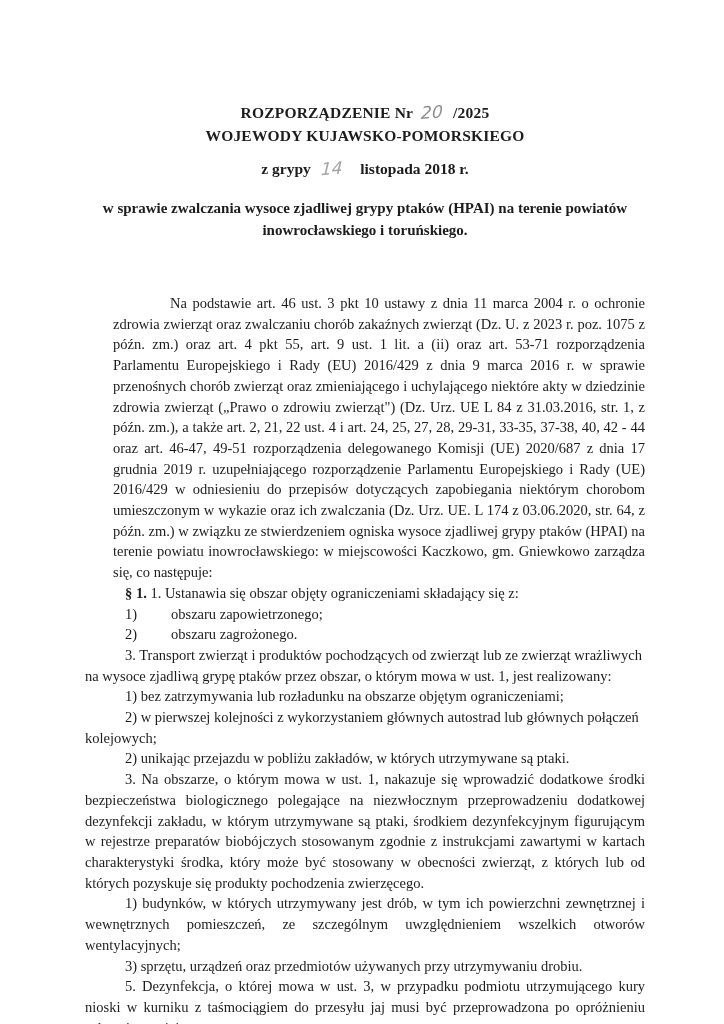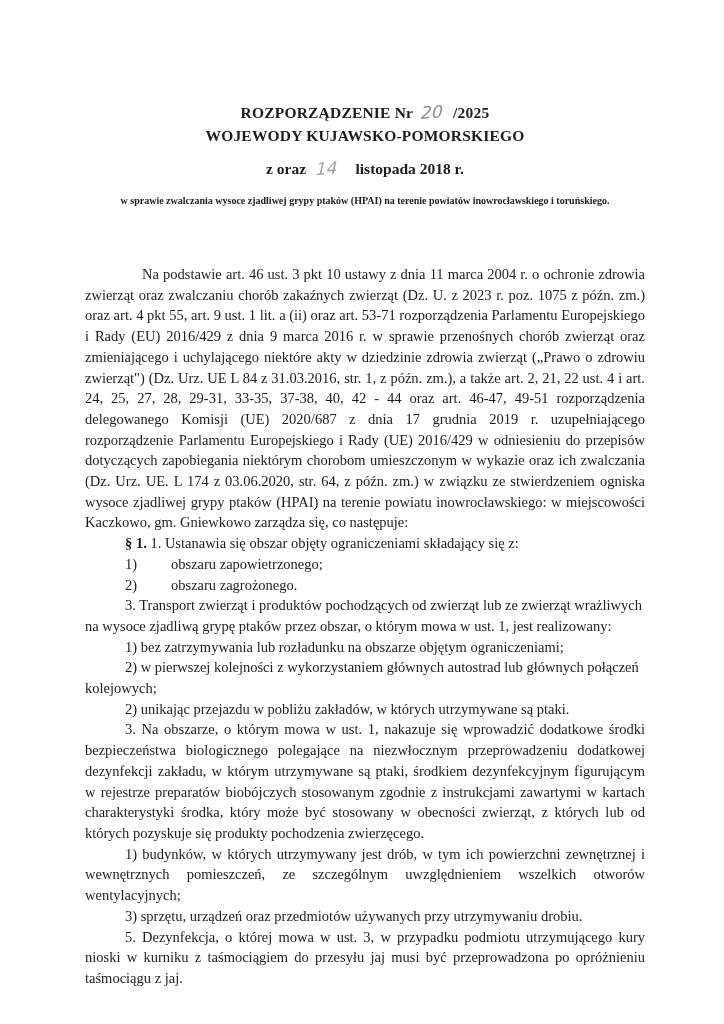--- a/index.html
+++ b/index.html
@@ -27,22 +27,22 @@
     font-size: 15.5px;
     line-height: 23px;
     letter-spacing: 0.2px;
   }
   .date-line {
     margin-top: 10px;
     font-size: 15.5px;
     line-height: 22px;
   }
   .subject-line {
-    margin-top: 10px;
-    font-size: 10px;
+    margin-top: 17px;
+    font-size: 15px;
     line-height: 22px;
     padding: 0 10px;
   }
   .handwritten {
     font-family: "DejaVu Sans", sans-serif;
     font-style: italic;
     font-weight: 400;
     color: #8f8f8f;
     display: inline-block;
     transform: rotate(-5deg) skewX(-8deg);
@@ -53,42 +53,42 @@
     color: #a3a3a3;
     padding: 0 14px 0 6px;
   }
   .doc-body {
     margin-top: 52px;
     font-size: 14.5px;
     line-height: 20.7px;
   }
   .para { margin: 0; }
   .para.justify { text-align: justify; }
-  .para.preamble { text-indent: 57px; }
+  .para.preamble { text-indent: 57px; margin-left: 28px; }
   .para.indented { text-indent: 40px; }
   .para.tabbed { padding-left: 40px; }
   .tabnum {
     display: inline-block;
     width: 46px;
   }
   .bold-prefix { font-weight: bold; }
 </style>
 </head>
 <body>
 
 <div class="page">
   <div class="doc-header">
     <div class="title-line">
       <span>ROZPORZĄDZENIE Nr</span>
       <span class="handwritten">20</span>
       <span>/2025</span>
     </div>
     <div class="title-line">WOJEWODY KUJAWSKO-POMORSKIEGO</div>
     <div class="date-line">
-      <span>z oraz</span>
+      <span>z grypy</span>
       <span class="handwritten day">14</span>
       <span>listopada 2018 r.</span>
     </div>
     <div class="subject-line">w sprawie zwalczania wysoce zjadliwej grypy ptaków (HPAI) na terenie powiatów inowrocławskiego i toruńskiego.</div>
   </div>
 
   <div class="doc-body">
       <div class="para preamble justify"><span>Na podstawie art. 46 ust. 3 pkt 10 ustawy z dnia 11 marca 2004 r. o ochronie zdrowia zwierząt oraz zwalczaniu chorób zakaźnych zwierząt (Dz. U. z 2023 r. poz. 1075 z późn. zm.) oraz art. 4 pkt 55, art. 9 ust. 1 lit. a (ii) oraz art. 53-71 rozporządzenia Parlamentu Europejskiego i Rady (EU) 2016/429 z dnia 9 marca 2016 r. w sprawie przenośnych chorób zwierząt oraz zmieniającego i uchylającego niektóre akty w dziedzinie zdrowia zwierząt („Prawo o zdrowiu zwierząt") (Dz. Urz. UE L 84 z 31.03.2016, str. 1, z późn. zm.), a także art. 2, 21, 22 ust. 4 i art. 24, 25, 27, 28, 29-31, 33-35, 37-38, 40, 42 - 44 oraz art. 46-47, 49-51 rozporządzenia delegowanego Komisji (UE) 2020/687 z dnia 17 grudnia 2019 r. uzupełniającego rozporządzenie Parlamentu Europejskiego i Rady (UE) 2016/429 w odniesieniu do przepisów dotyczących zapobiegania niektórym chorobom umieszczonym w wykazie oraz ich zwalczania (Dz. Urz. UE. L 174 z 03.06.2020, str. 64, z późn. zm.) w związku ze stwierdzeniem ogniska wysoce zjadliwej grypy ptaków (HPAI) na terenie powiatu inowrocławskiego: w miejscowości Kaczkowo, gm. Gniewkowo zarządza się, co następuje:</span></div>
       <div class="para indented"><span class="bold-prefix">§ 1.&nbsp;</span><span>1. Ustanawia się obszar objęty ograniczeniami składający się z:</span></div>
       <div class="para tabbed"><span class="tabnum">1)</span><span>obszaru zapowietrzonego;</span></div>

